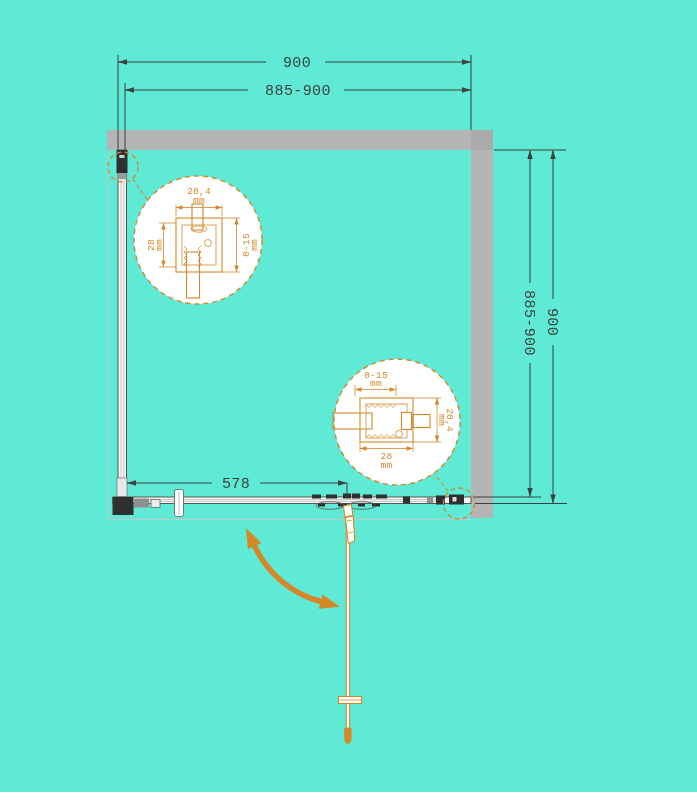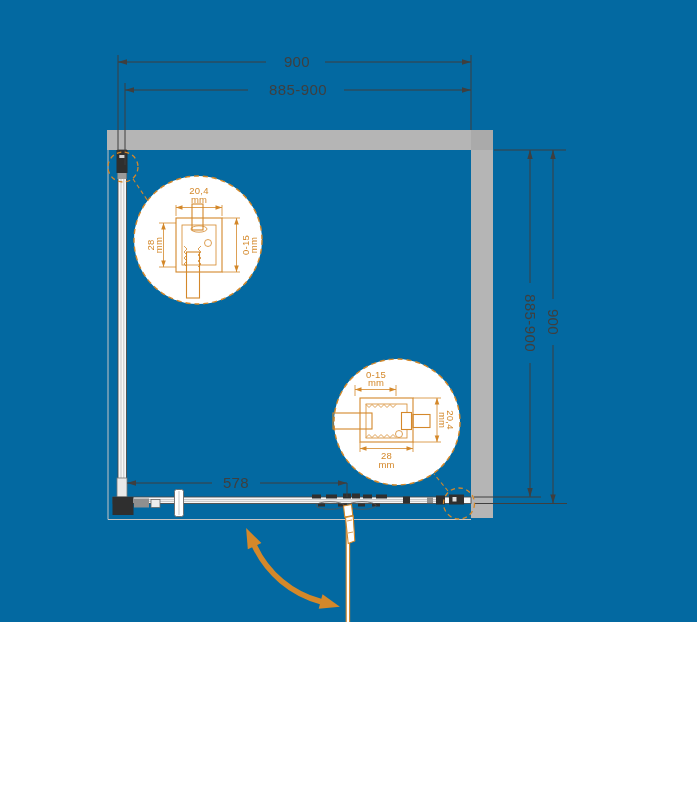--- a/index.html
+++ b/index.html
@@ -1,17 +1,17 @@
 <!DOCTYPE html>
 <html><head>
 <meta charset="utf-8">
 <style>
   html,body{margin:0;padding:0;background:#ffffff;}
-  #stage{position:relative;width:697px;height:622px;background:#0369a1;overflow:hidden;
-         font-family:Liberation Sans, sans-serif;}
+  #stage{position:relative;width:697px;height:792px;background:#5eead4;overflow:hidden;
+         font-family:Liberation Mono, monospace;}
   svg{display:block;}
   
   .d  {stroke:#3f3f3f;stroke-width:1;fill:none;}
   .df {fill:#3f3f3f;stroke:none;}
   .hw {fill:#2f2f2f;stroke:none;}
   .hwl{fill:#8f8f8f;stroke:none;}
   .glass{fill:#f7f7f7;stroke:#4a4a4a;stroke-width:0.9;}
   .gi {stroke:#b0b0b0;stroke-width:0.7;fill:none;}
   .tray{stroke:#c6c6c6;stroke-width:1;fill:none;}
   

